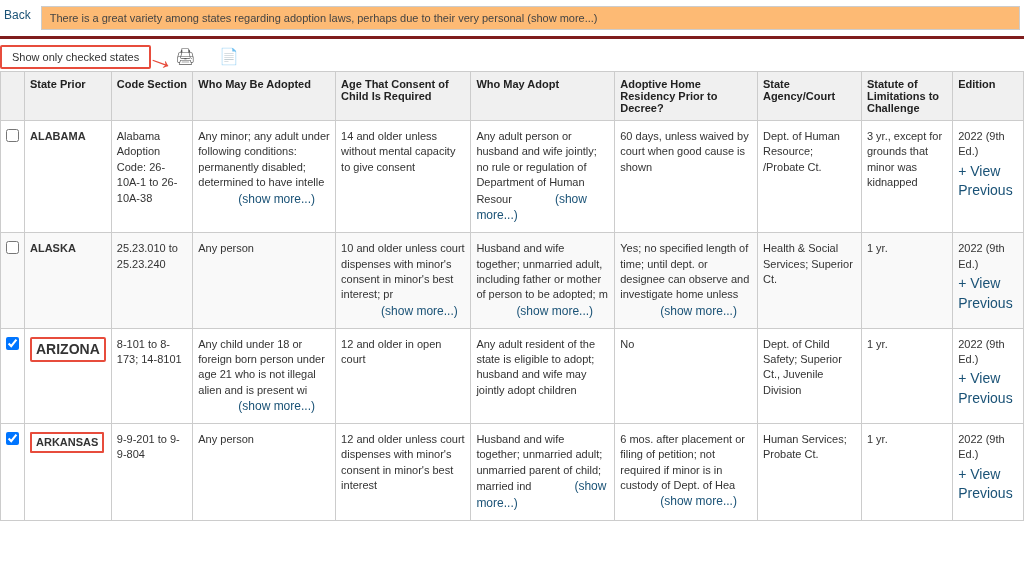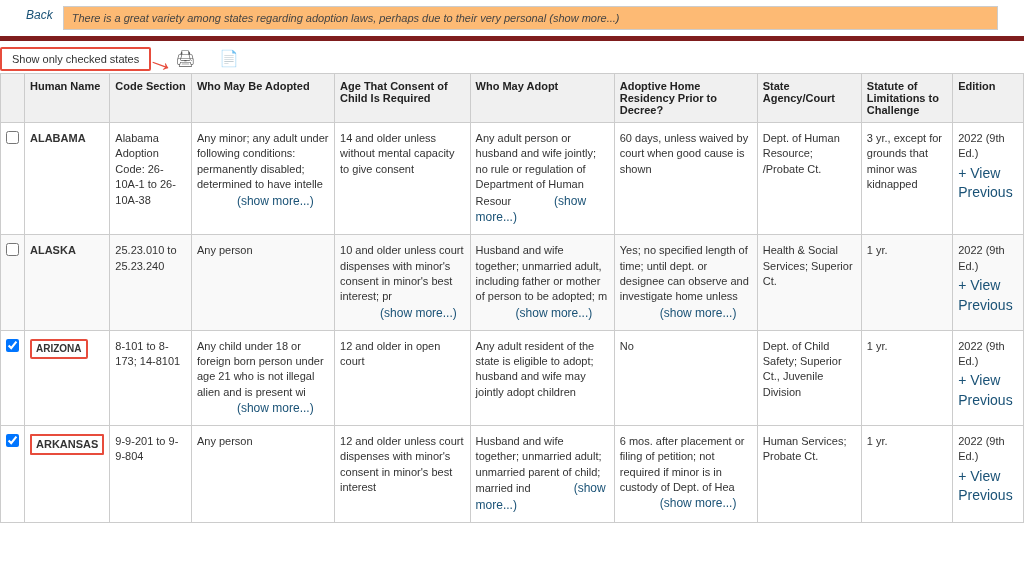--- a/index.html
+++ b/index.html
@@ -5,25 +5,24 @@
     * { box-sizing: border-box; margin: 0; padding: 0; }
     body {
       font-family: Arial, sans-serif;
       font-size: 11px;
       background: #fff;
       color: #333;
     }
     .top-bar {
       display: flex;
       align-items: flex-start;
-      padding: 6px 26px;
+      padding: 6px 4px;
       gap: 10px;
-      border-bottom: 5px solid #7f1d1d;
-      background: #fff;
-      font-style: italic;
+      border-bottom: 3px solid #7f1d1d;
+      background: #fff;
     }
     .back-link {
       color: #1a5276;
       text-decoration: none;
       font-size: 12px;
       white-space: nowrap;
       margin-top: 2px;
     }
     .notice-box {
       flex: 1;
@@ -143,21 +142,21 @@
   <button class="show-checked-btn">Show only checked states</button>
   <button class="icon-btn" title="Print">🖨</button>
   <button class="icon-btn" title="PDF" style="color:#e74c3c;">📄</button>
   <span class="arrow-indicator">←</span>
 </div>
 
 <table>
   <thead>
     <tr>
       <th style="width:22px;"></th>
-      <th>Human Name</th>
+      <th>State Prior</th>
       <th>Code Section</th>
       <th>Who May Be Adopted</th>
       <th>Age That Consent of Child Is Required</th>
       <th>Who May Adopt</th>
       <th>Adoptive Home Residency Prior to Decree?</th>
       <th>State Agency/Court</th>
       <th>Statute of Limitations to Challenge</th>
       <th>Edition</th>
     </tr>
   </thead>
@@ -181,21 +180,21 @@
         <td>Any person</td>
         <td>10 and older unless court dispenses with minor's consent in minor's best interest; pr <a href="#" class="show-more">(show more...)</a></td>
         <td>Husband and wife together; unmarried adult, including father or mother of person to be adopted; m <a href="#" class="show-more">(show more...)</a></td>
         <td>Yes; no specified length of time; until dept. or designee can observe and investigate home unless <a href="#" class="show-more">(show more...)</a></td>
         <td>Health &amp; Social Services; Superior Ct.</td>
         <td>1 yr.</td>
         <td>2022 (9th Ed.)<br><a href="#" class="view-prev">+ View Previous</a></td>
       </tr>
       <tr class="checked-row">
         <td style="text-align: center;"><input type="checkbox" checked="" style=""></td>
-        <td style="white-space: nowrap;"><span style="font-weight: bold; font-size: 10px; border: 2px solid rgb(231, 76, 60); display: inline-block; padding: 1px 4px; border-radius: 2px; text-align: center;">ARIZONA</span></td>
+        <td style="white-space: nowrap;"><span style="font-weight: bold; font-size: 14px; border: 2px solid rgb(231, 76, 60); display: inline-block; padding: 1px 4px; border-radius: 2px; text-align: center;">ARIZONA</span></td>
         <td>8-101 to 8-173; 14-8101</td>
         <td>Any child under 18 or foreign born person under age 21 who is not illegal alien and is present wi <a href="#" class="show-more">(show more...)</a></td>
         <td>12 and older in open court</td>
         <td>Any adult resident of the state is eligible to adopt; husband and wife may jointly adopt children</td>
         <td>No</td>
         <td>Dept. of Child Safety; Superior Ct., Juvenile Division</td>
         <td>1 yr.</td>
         <td>2022 (9th Ed.)<br><a href="#" class="view-prev">+ View Previous</a></td>
       </tr>
       <tr class="checked-row">

